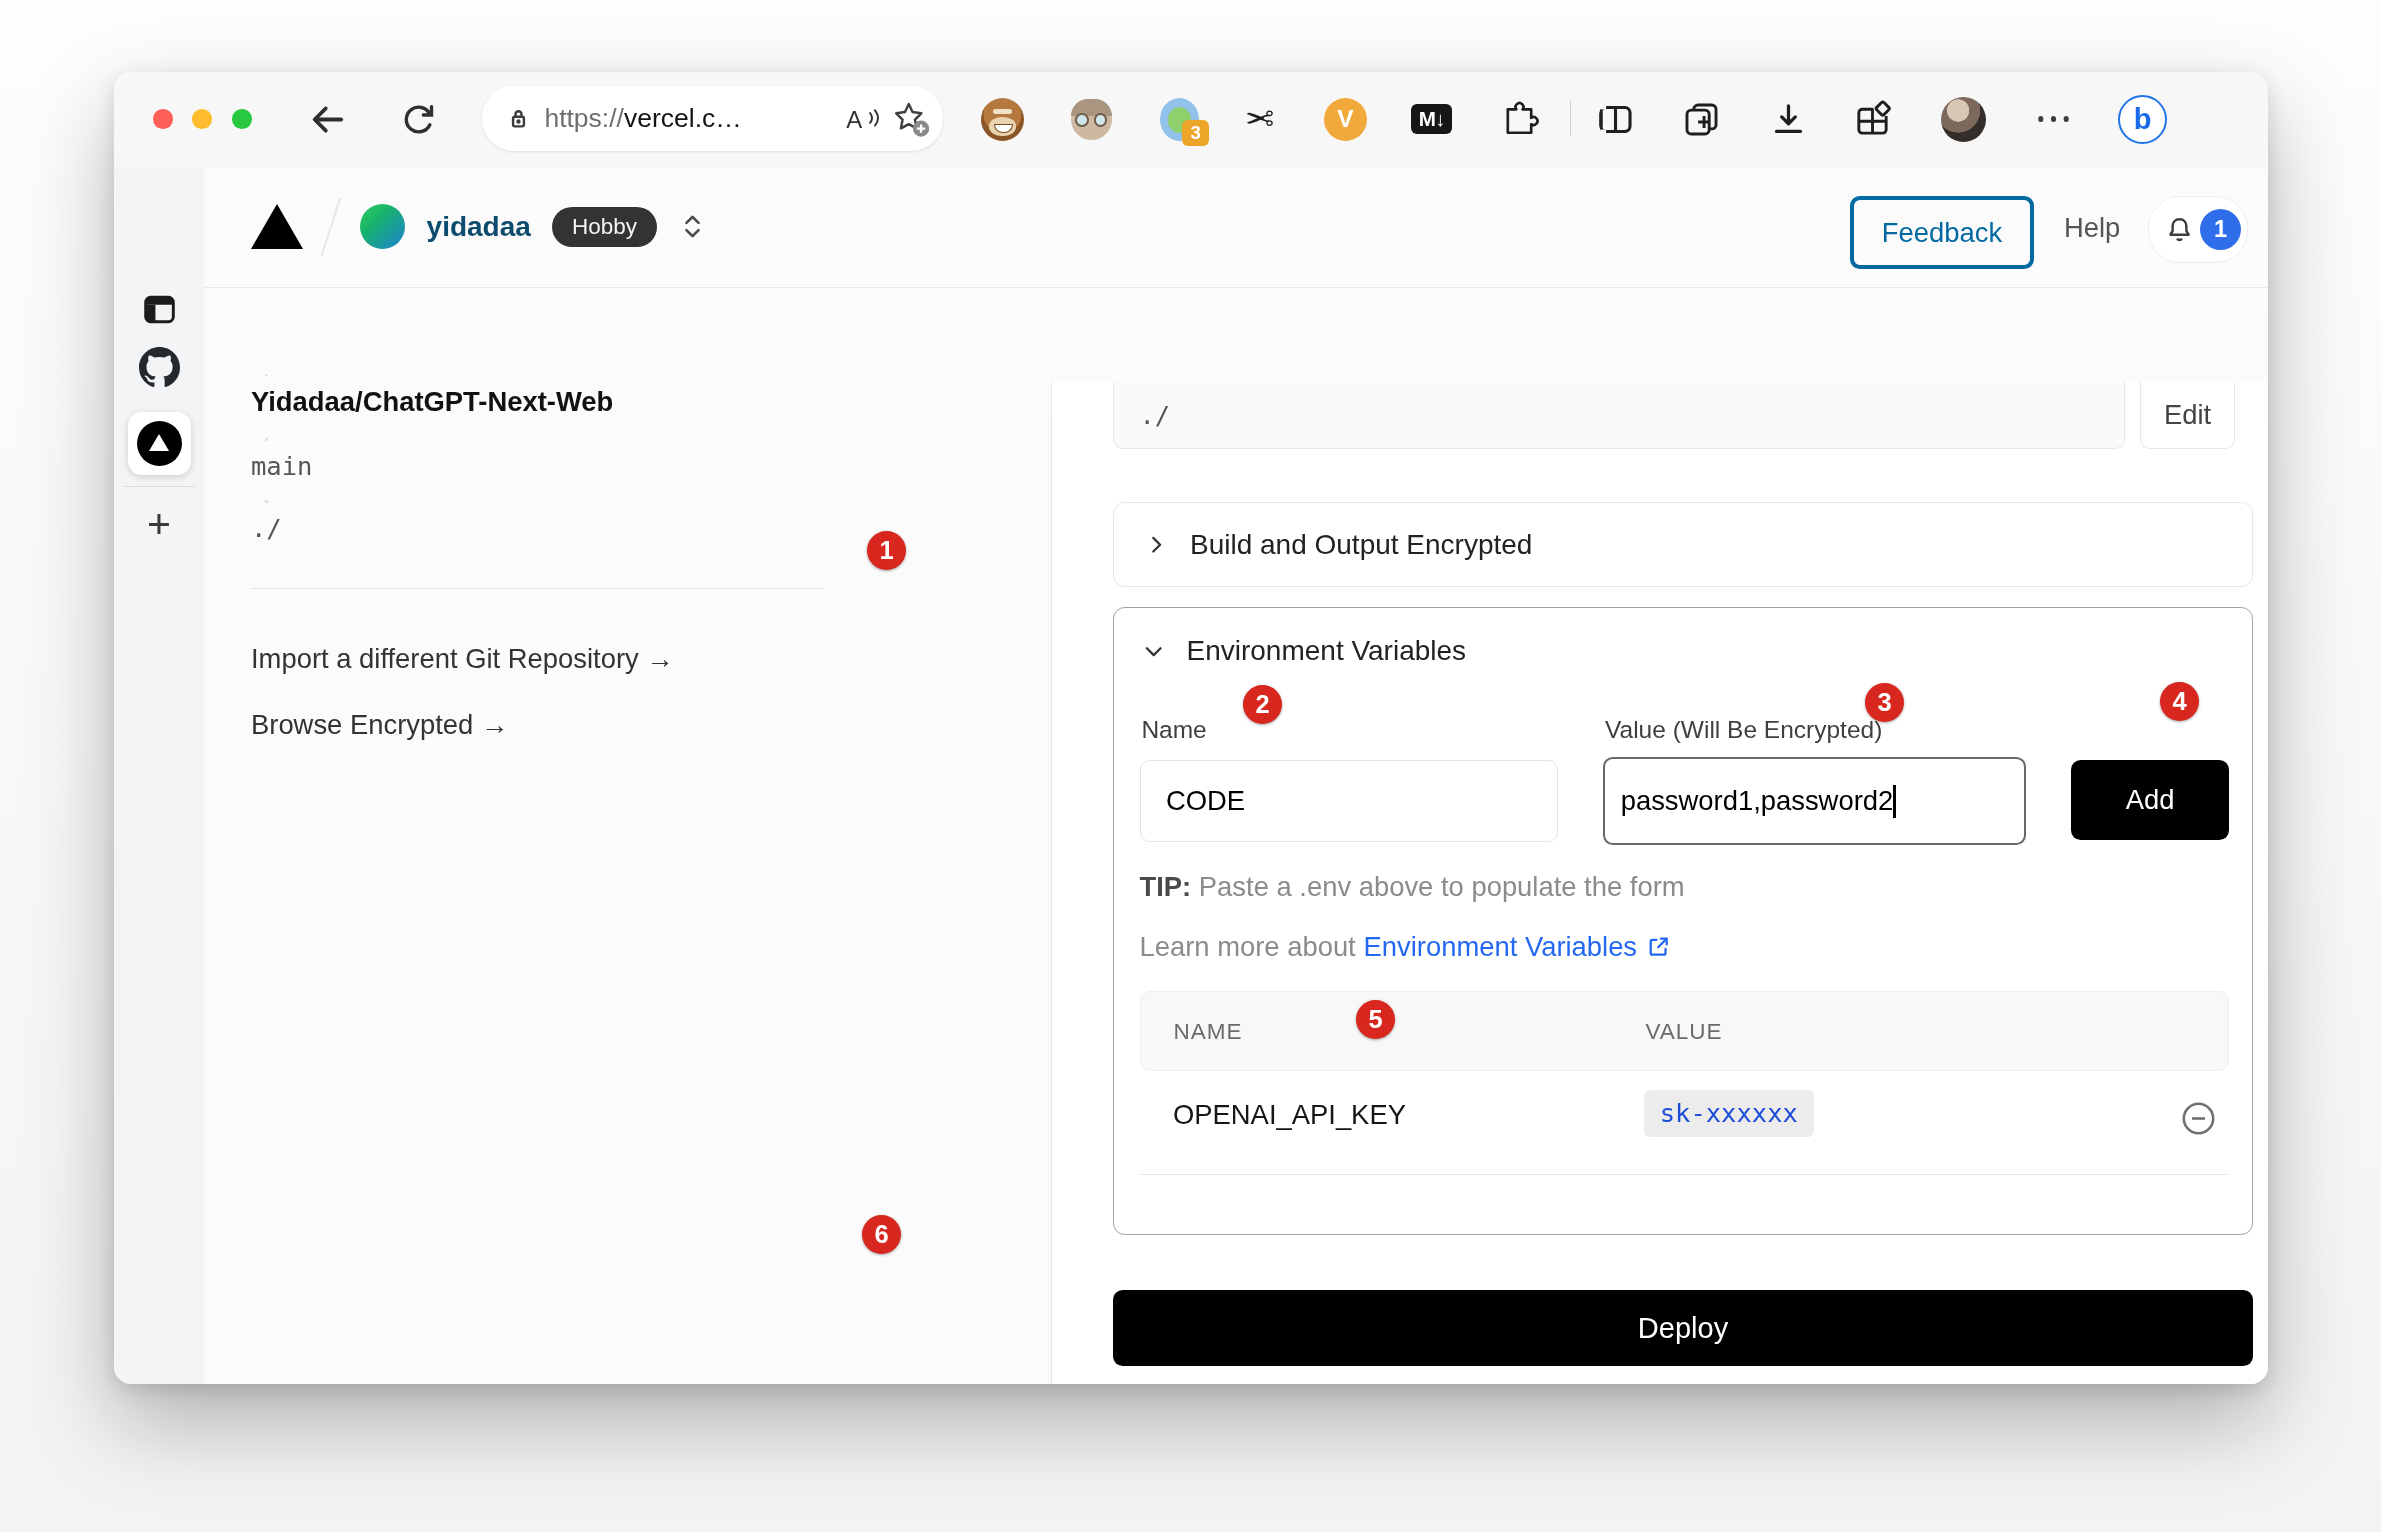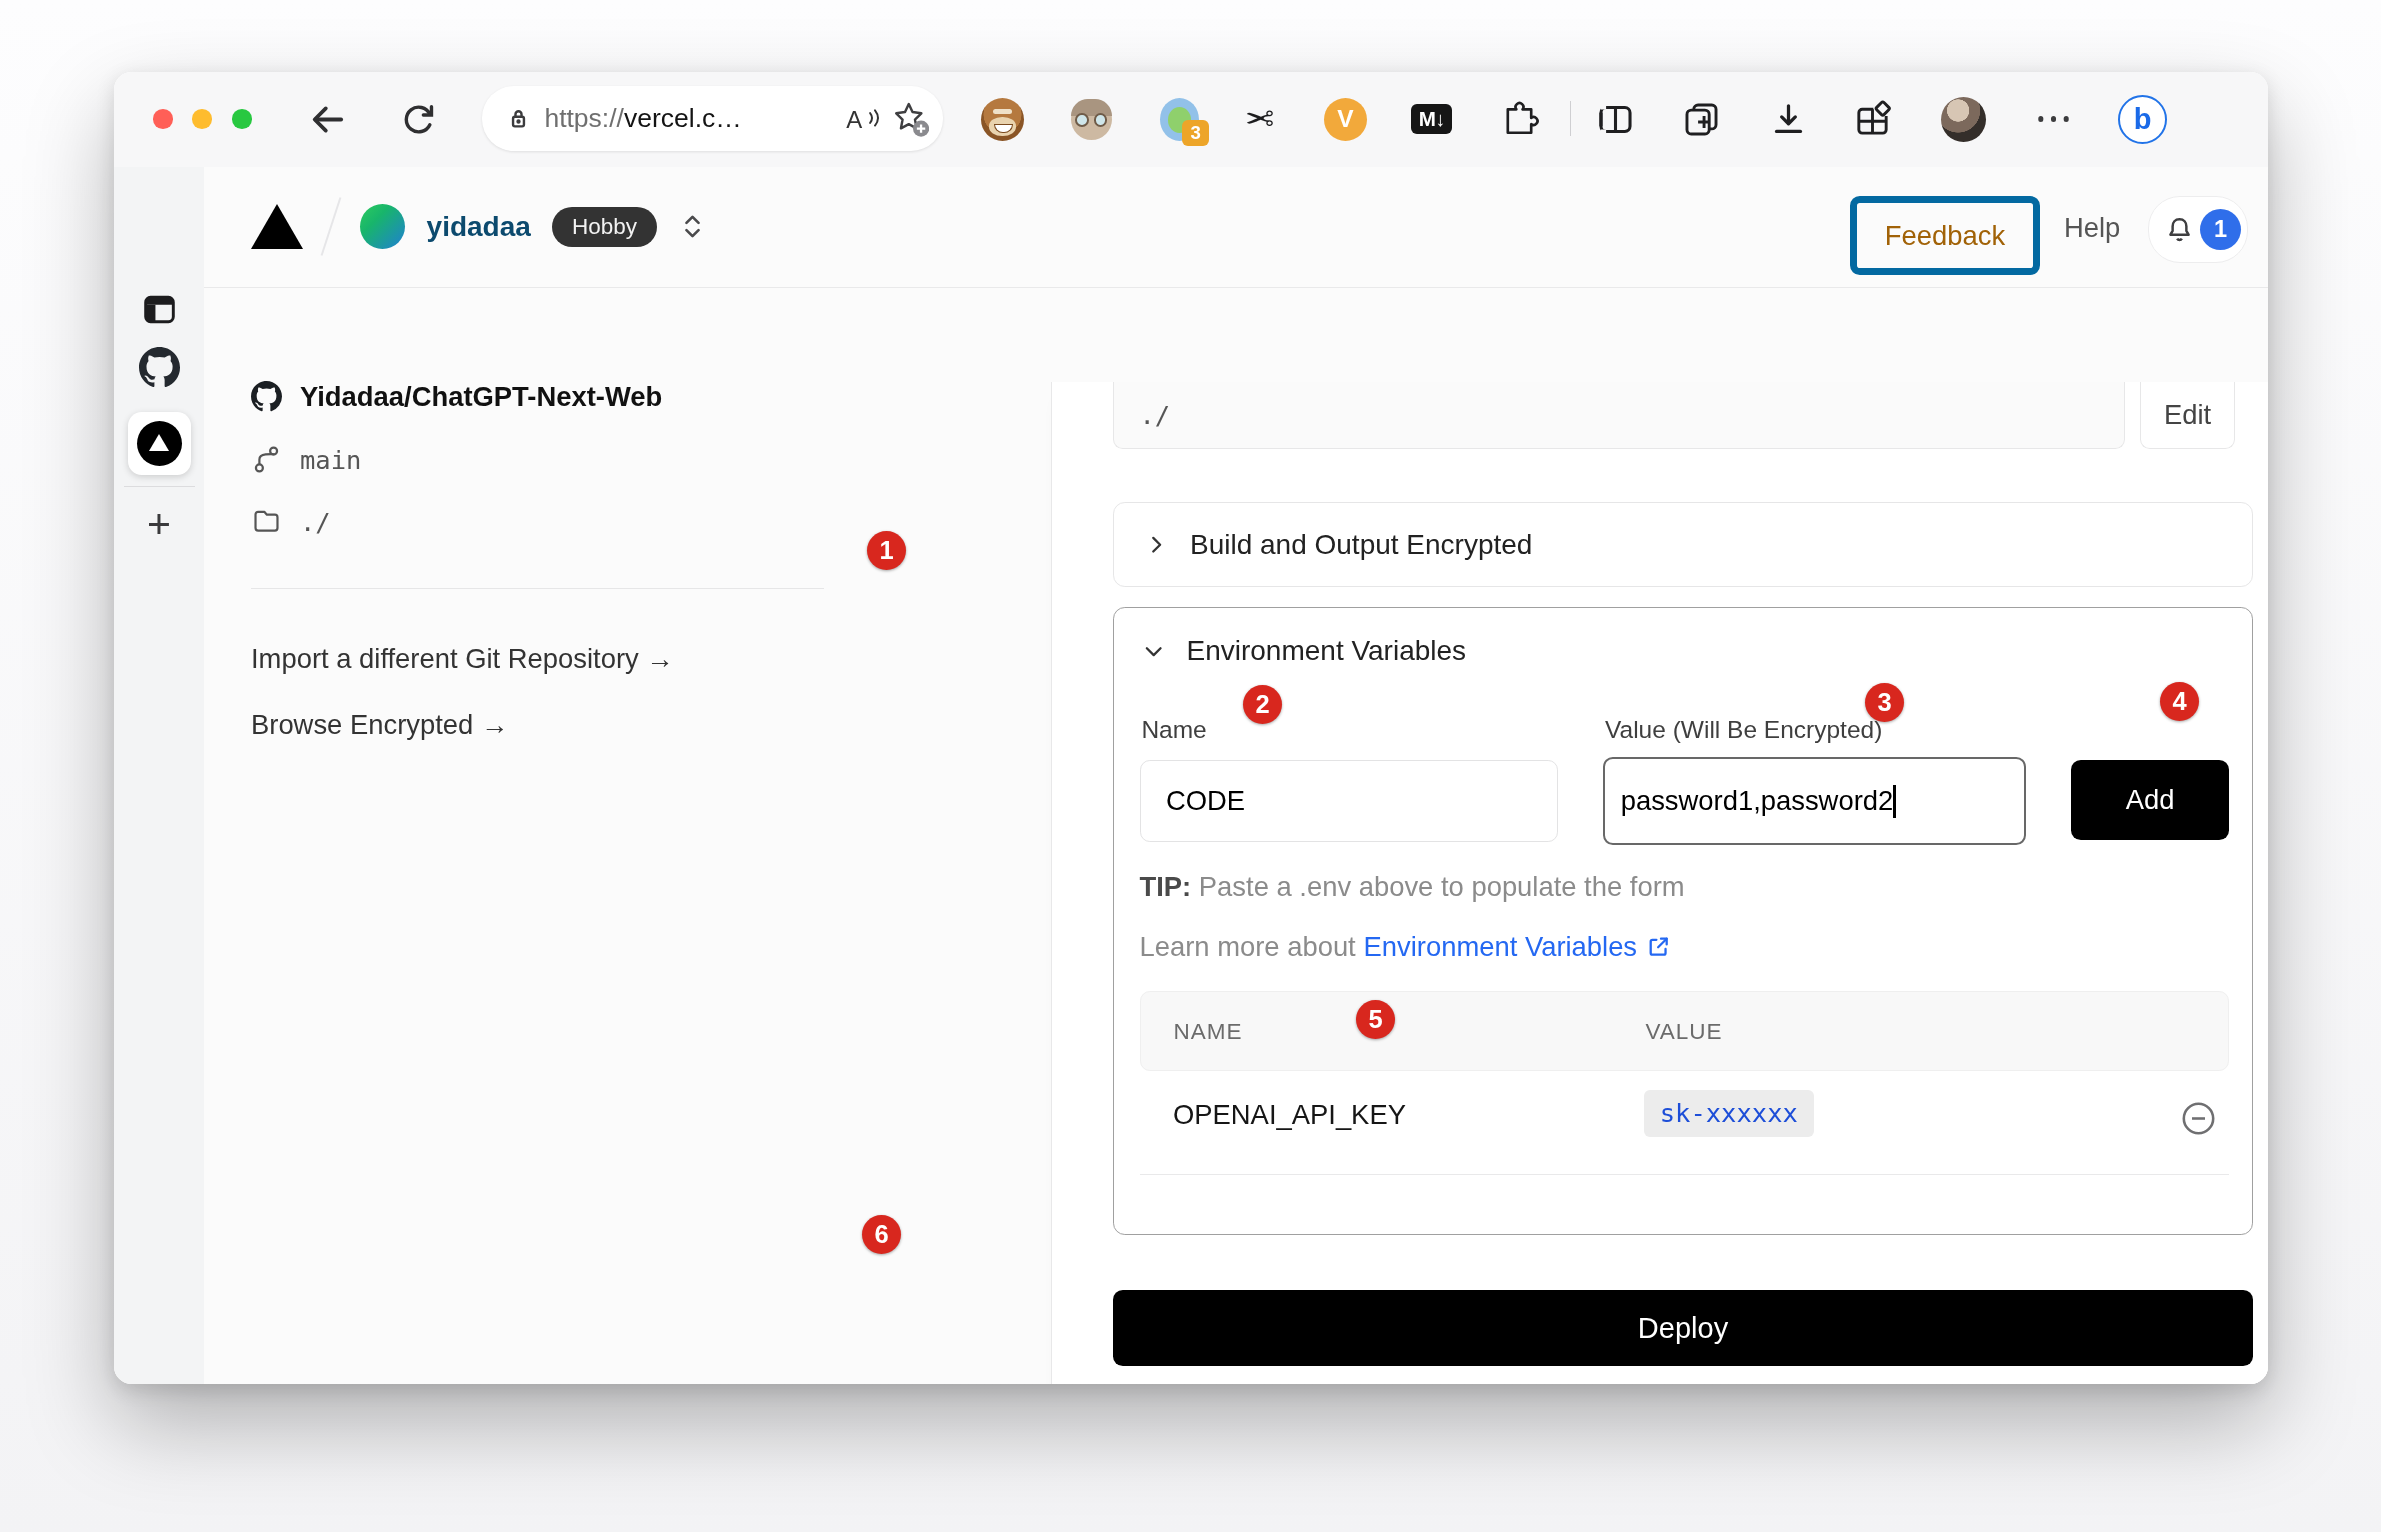--- a/index.html
+++ b/index.html
@@ -58,26 +58,26 @@
   .eside-div{position:absolute;left:9.8px;top:319px;width:71px;height:1px;background:#dcdcde;}
   .plus{font-size:41px;color:#3a3a3c;font-weight:300;}
   
   .page{position:absolute;left:90px;top:95px;width:2064px;height:1217px;background:#fbfbfb;}
   .vheader{position:absolute;left:0;top:0;width:2064px;height:120px;border-bottom:1px solid #e9e9ea;background:#fbfbfb;}
   .vtri{width:0;height:0;border-left:26.5px solid transparent;border-right:26.5px solid transparent;border-bottom:45px solid #000;}
   .slash{width:2px;height:61px;background:#e6e6e8;transform:rotate(18deg);}
   .grad-av{border-radius:50%;background:linear-gradient(135deg,#2ecc5e 0%,#18b56b 35%,#1f7fd4 100%);}
   .teamname{font-size:28px;font-weight:600;color:#0c4a6e;}
   .pill{background:#333;color:#f2f2f2;font-size:22.5px;padding:6.9px 19.6px;border-radius:979px;}
-  .feedback{border:7px solid #0369a1;border-radius:9.8px;font-size:27.4px;color:#a16207;display:flex;align-items:center;justify-content:center;background:transparent;}
+  .feedback{border:4px solid #0369a1;border-radius:9.8px;font-size:27.4px;color:#0369a1;display:flex;align-items:center;justify-content:center;background:transparent;}
   .helptxt{font-size:27.4px;color:#555;}
   .bellpill{background:#fff;border:1px solid #ededee;border-radius:32px;}
   .bluebadge{border-radius:50%;background:#2f6eea;color:#fff;font-size:23.5px;font-weight:600;display:flex;align-items:center;justify-content:center;}
   
-  .row{display:flex;align-items:center;gap:18px;}
+  .row{display:flex;align-items:flex-start;gap:10px;flex-direction:column;}
   .repotxt{font-size:27.4px;font-weight:600;color:#111;}
   .monotxt{font-family:"DejaVu Sans Mono",monospace;font-size:25.5px;color:#555;}
   .hdiv{height:1px;background:#e6e6e7;}
   .linktxt{font-size:27.4px;color:#333;}
   
   .card{position:absolute;left:847px;top:215px;width:1308px;height:1047px;background:#fff;border-left:1px solid #e8e8e9;border-bottom:1px solid #efefef;border-radius:0 0 15.7px 15.7px;box-shadow:0 9.8px 17.6px -9.8px rgba(0,0,0,.07);}
   .cutinput{border:1px solid #e7e7e8;border-top:none;border-radius:0 0 9.8px 9.8px;background:#fafafa;box-sizing:border-box;display:flex;align-items:center;}
   .editbtn{border:1px solid #e7e7e8;border-top:none;border-radius:0 0 9.8px 9.8px;background:#fff;display:flex;align-items:center;justify-content:center;font-size:27.4px;color:#444;box-sizing:border-box;}
   .secbox{border:1px solid #e6e6e7;border-radius:11.8px;background:#fff;box-sizing:border-box;display:flex;align-items:center;}
   .sectitle{font-size:28px;color:#222;}

